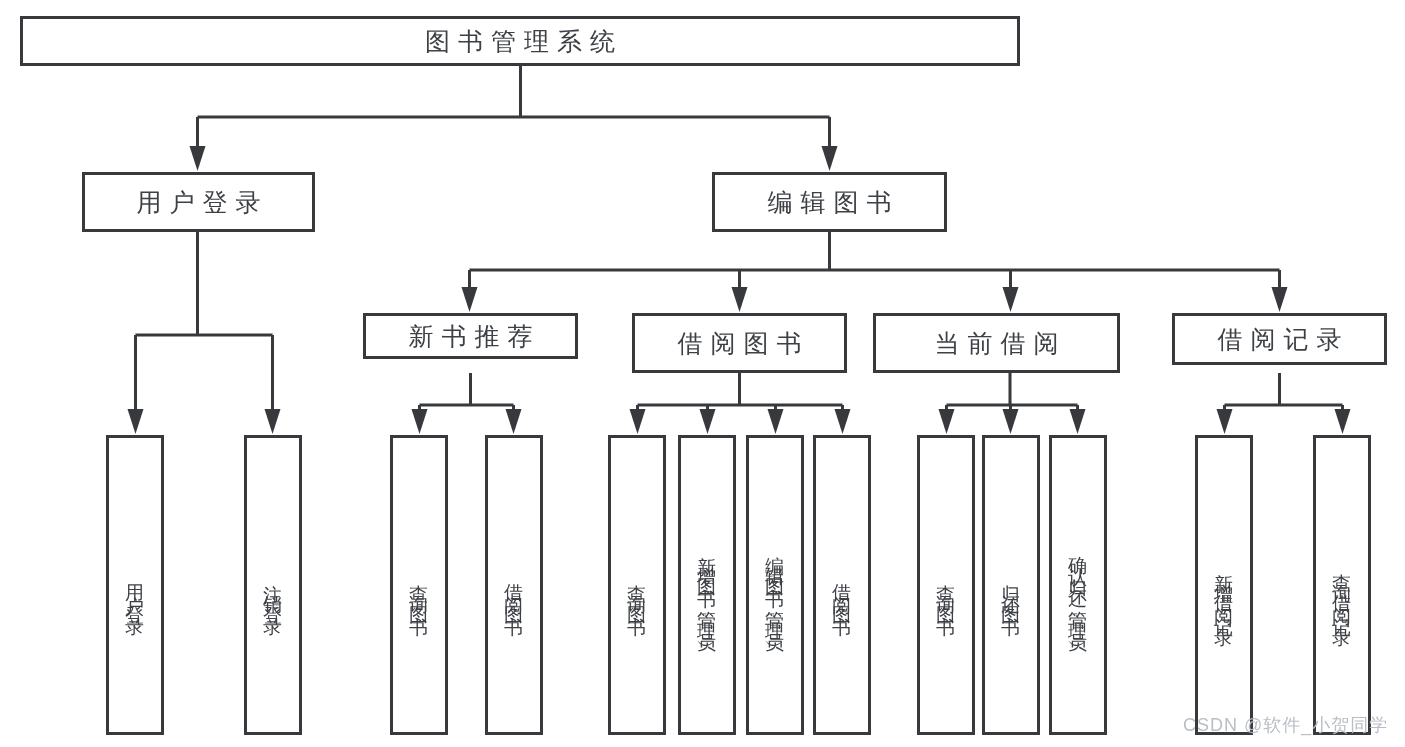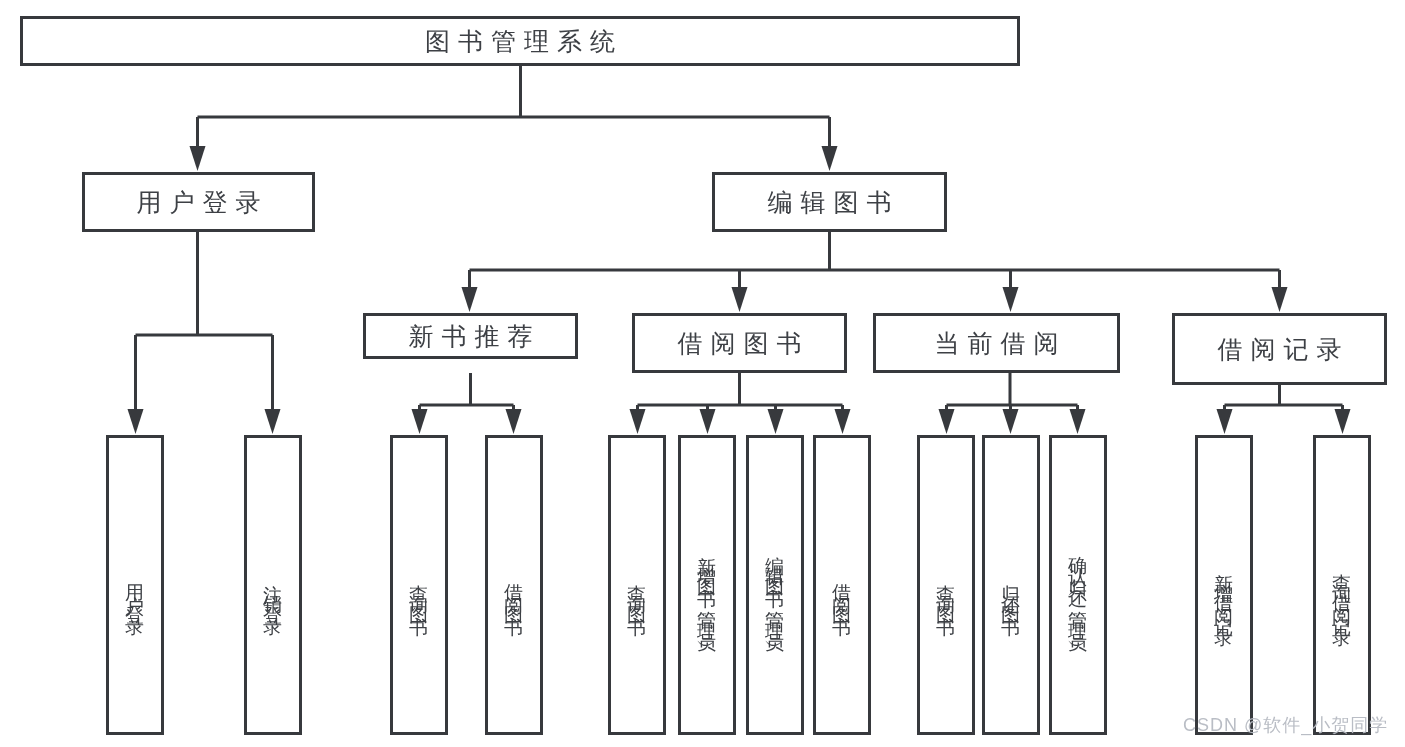--- a/index.html
+++ b/index.html
@@ -102,21 +102,21 @@
 
   <div class="box h" style="left:363px;top:313px;width:215px;height:46px">
     <span>新书推荐</span>
   </div>
   <div class="box h" style="left:632px;top:313px;width:215px;height:60px">
     <span>借阅图书</span>
   </div>
   <div class="box h" style="left:873px;top:313px;width:247px;height:60px">
     <span>当前借阅</span>
   </div>
-  <div class="box h" style="left:1172px;top:313px;width:215px;height:72px">
+  <div class="box h" style="left:1172px;top:313px;width:215px;height:52px">
     <span>借阅记录</span>
   </div>
 
   <div class="box v" style="left:106px;top:435px;width:58px;height:300px">
     <span>用户登录</span>
   </div>
   <div class="box v" style="left:244px;top:435px;width:58px;height:300px">
     <span>注销登录</span>
   </div>
 

